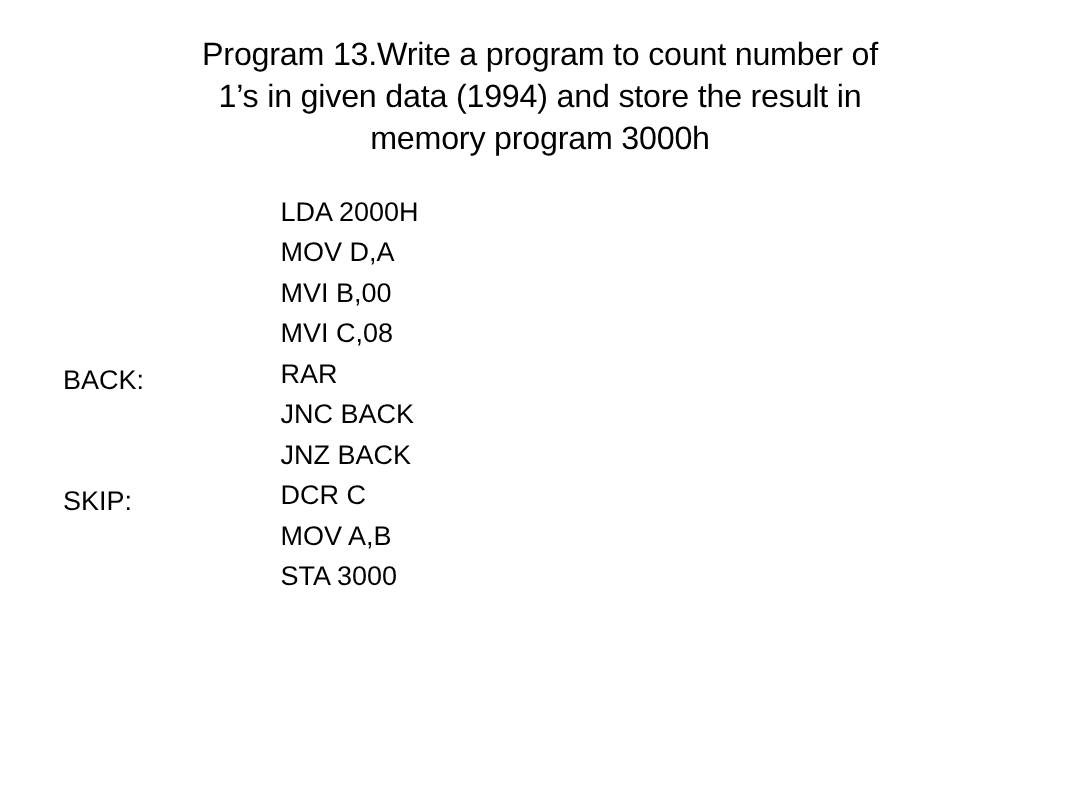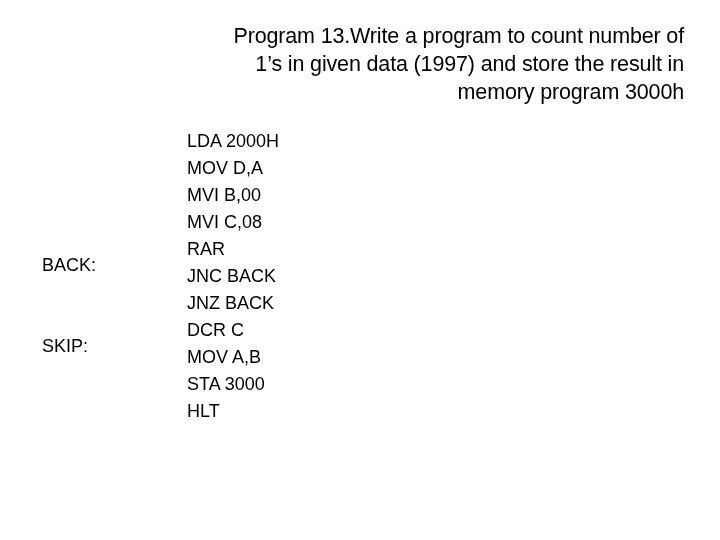--- a/index.html
+++ b/index.html
@@ -29,40 +29,39 @@
     width: 648px;
     text-align: center;
     font-size: 21.5px;
     line-height: 28px;
     color: #000000;
     letter-spacing: -0.15px;
   }
   .slide-title .tline {
     display: block;
     white-space: pre;
-    text-align: right;
   }
   
   .code-block {
     position: absolute;
     left: 0px;
     top: 128px;
     width: 720px;
   }
   .code-row {
     position: relative;
     height: 27px;
     line-height: 27px;
     font-size: 18px;
     white-space: pre;
   }
   .code-label {
     position: absolute;
     left: 42px;
-    top: 16px;
+    top: 4px;
     width: 140px;
     text-align: left;
     font-size: 18px;
     line-height: 27px;
     white-space: pre;
   }
   .code-instr {
     position: absolute;
     left: 187px;
     top: 0;
@@ -71,21 +70,21 @@
     white-space: pre;
   }
 </style>
 </head>
 <body>
 
 <div class="slide">
 
   <div class="slide-title">
     <span class="tline">Program 13.Write a program to count number of</span>
-    <span class="tline">1’s in given data (1997) and store the result in</span>
+    <span class="tline">1’s in given data (1994) and store the result in</span>
     <span class="tline">memory program 3000h</span>
   </div>
 
   <div class="code-block">
 
     <div class="code-row">
       <span class="code-label"></span>
       <span class="code-instr">LDA 2000H</span>
     </div>
 
@@ -128,19 +127,15 @@
     <div class="code-row">
       <span class="code-label"></span>
       <span class="code-instr">MOV A,B</span>
     </div>
 
     <div class="code-row">
       <span class="code-label"></span>
       <span class="code-instr">STA 3000</span>
     </div>
 
-    <div class="code-row">
-      <span class="code-label"></span>
-      <span class="code-instr">HLT</span>
-    </div>
 
   </div>
 </div>
 
 </body></html>

